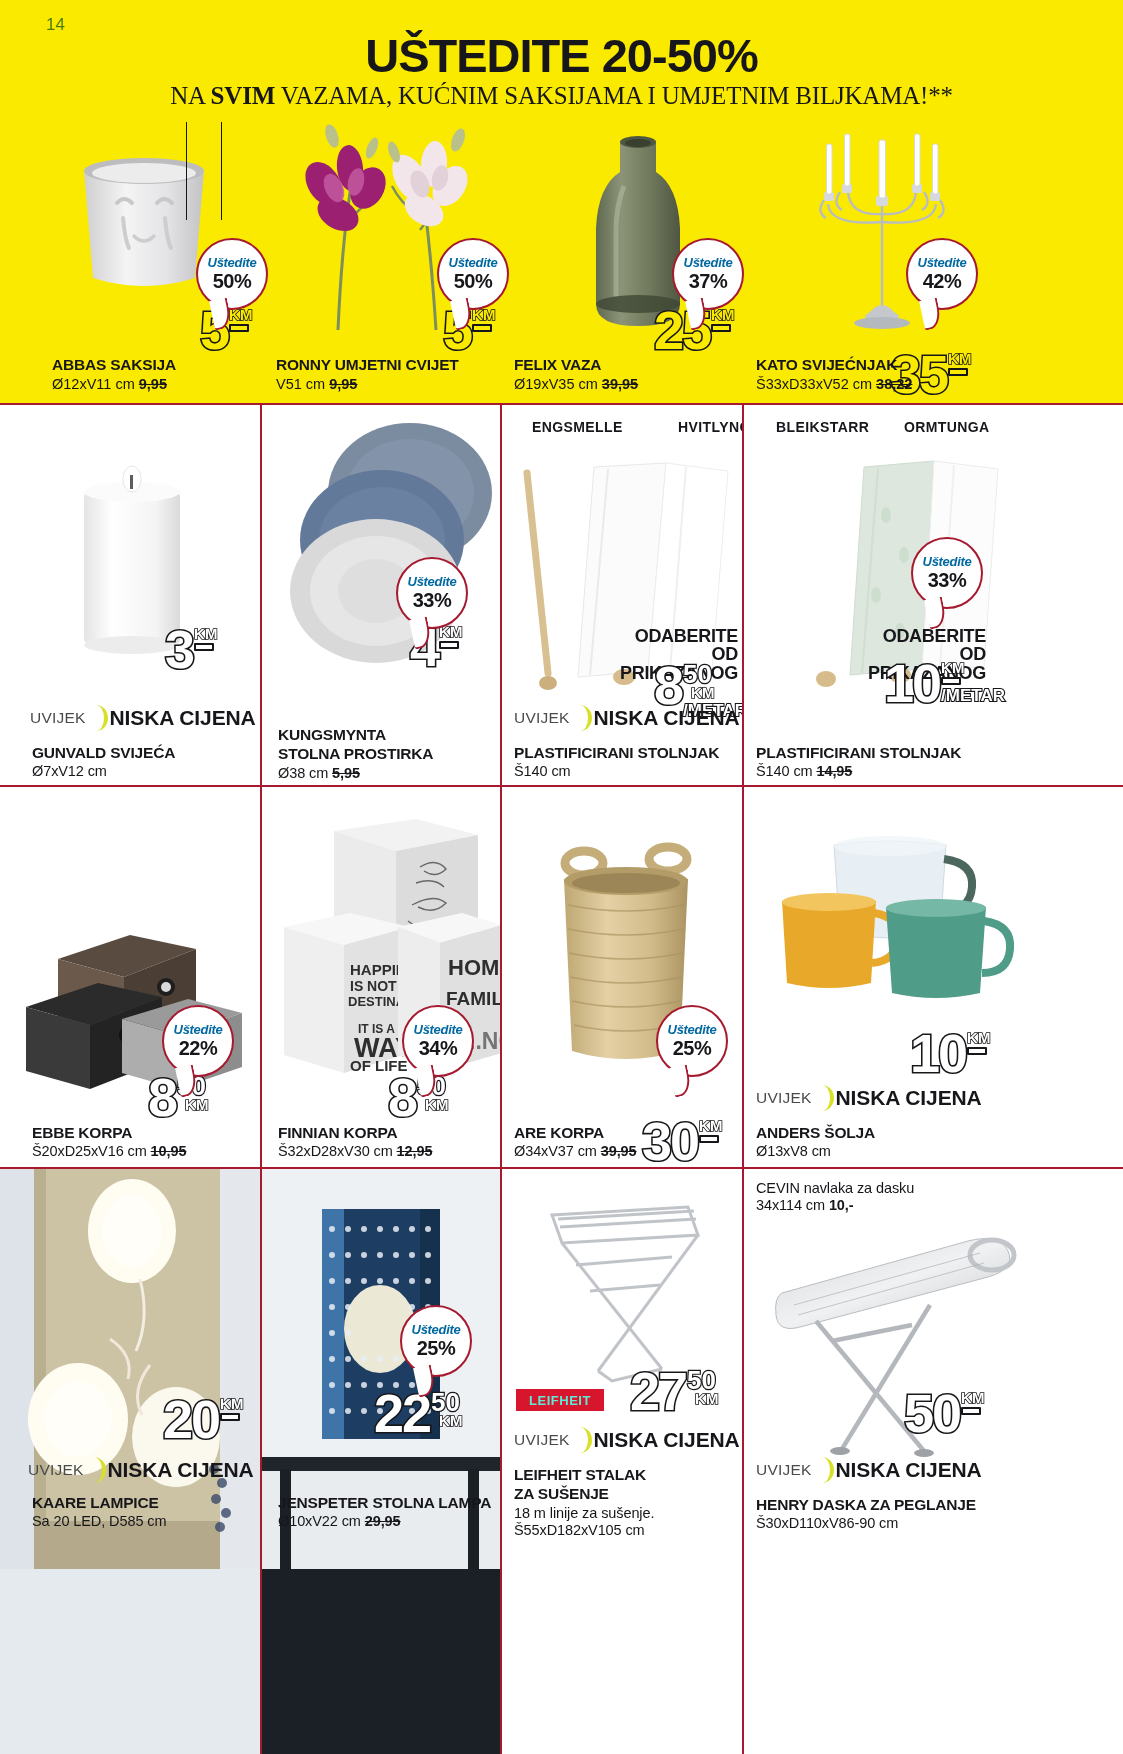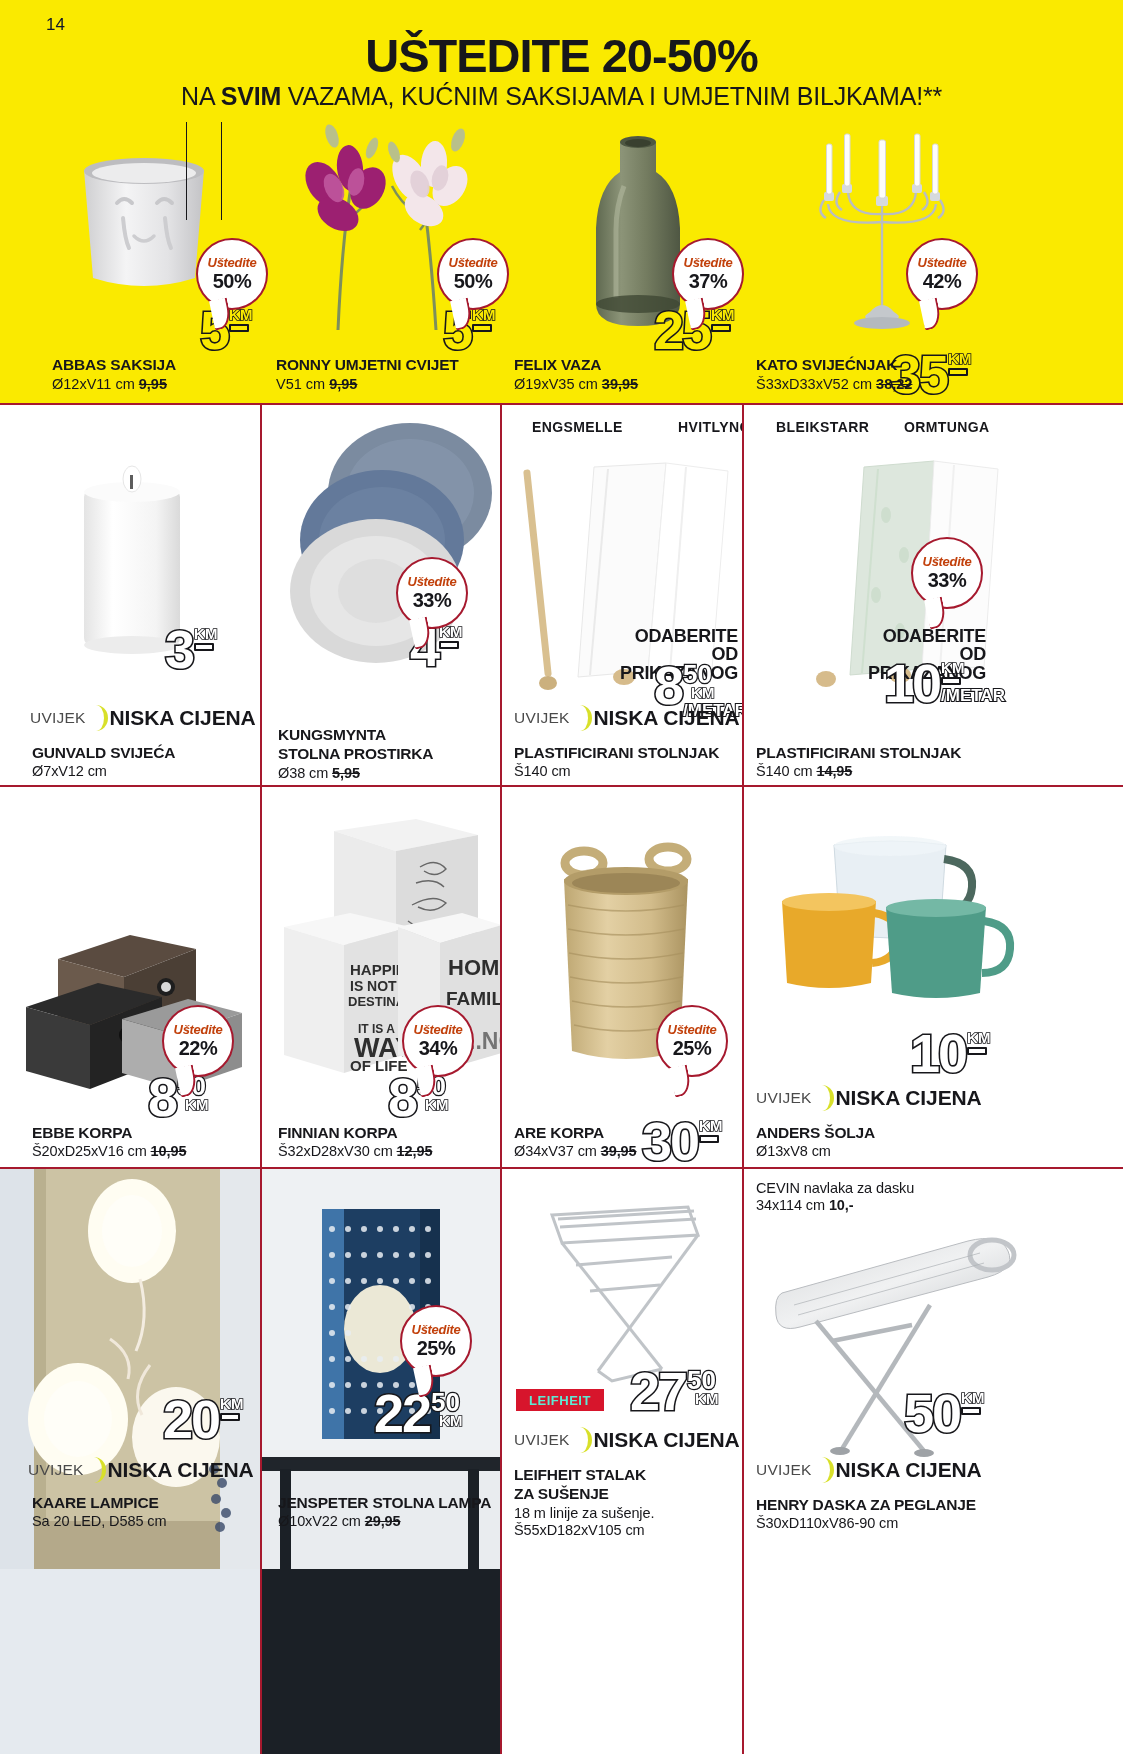--- a/index.html
+++ b/index.html
@@ -13,34 +13,35 @@
 
   
   .hero {
     position: relative;
     width: 1123px; height: 404px;
     background: #faea00;
     overflow: hidden;
   }
   .page-num {
     position: absolute; left: 46px; top: 15px;
-    font-size: 17px; color: #0f172a; font-weight: 400;
+    font-size: 17px; color: #4d7c0f; font-weight: 400;
   }
   .hero-title {
     position: absolute; top: 28px; left: 0; width: 100%;
     text-align: center;
     font-size: 47px; font-weight: bold; letter-spacing: -1px;
     color: #17171b;
     font-family: "Liberation Sans", sans-serif;
   }
   .hero-sub {
     position: absolute; top: 82px; left: 0; width: 100%;
     text-align: center;
     font-size: 25px; font-weight: 400; color: #17171b;
     letter-spacing: -0.2px;
+    font-family: Liberation Serif, serif;
   }
   .hero-sub b { font-weight: 800; }
 
   
   .hero-cell { position: absolute; top: 118px; width: 245px; height: 230px; }
   .hero-img { position:absolute; left:0; top:0; width:100%; height: 215px; }
 
   
   .hero-labels {
     position: absolute; left: 0; top: 356px; width: 1123px; height: 48px;
@@ -84,21 +85,21 @@
   .price.onyellow .dash { background:#faea00; }
   .price.onyellow { color:#faea00; }
 
   
   .balloon {
     position:absolute; width:72px; height:72px; border-radius:50%;
     background:#fff; border:2.6px solid #a6192e;
     display:flex; flex-direction:column; align-items:center; justify-content:center;
     z-index:5;
   }
-  .balloon .t1 { font-size:13px; font-style:italic; color:#c2410c; font-weight:600; letter-spacing:-.3px;}
+  .balloon .t1 { font-size:13px; font-style:italic; color:#0369a1; font-weight:600; letter-spacing:-.3px;}
   .balloon .t2 { font-size:20px; font-weight:800; color:#17171b; letter-spacing:-.5px; }
   .balloon .tail {
     position:absolute; bottom:-21px; left:14px; width:18px; height:30px;
     background:#fff; border-right:2.6px solid #a6192e; border-bottom:2.6px solid #a6192e;
     border-radius:0 0 70% 10%;
     transform: rotate(-12deg);
   }
 
   
   .uvijek { position:absolute; display:flex; align-items:center; gap:2px; }

